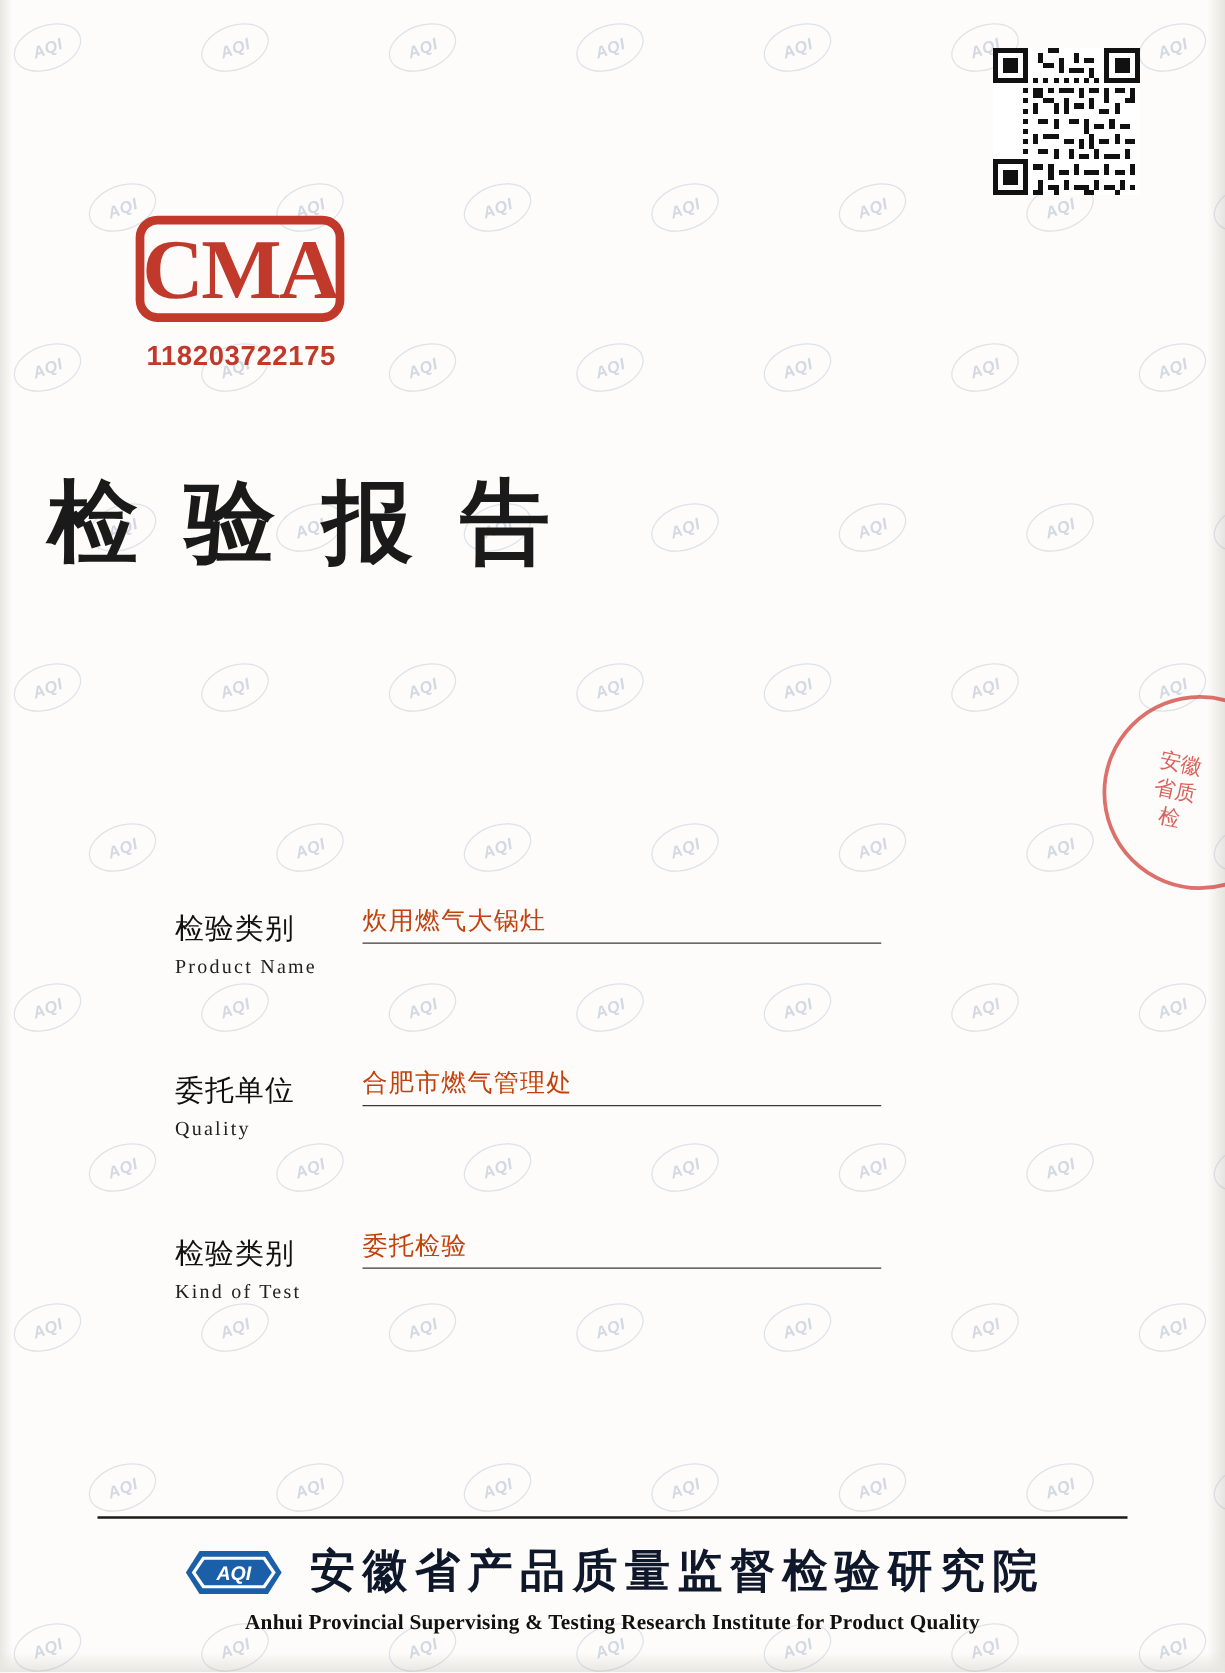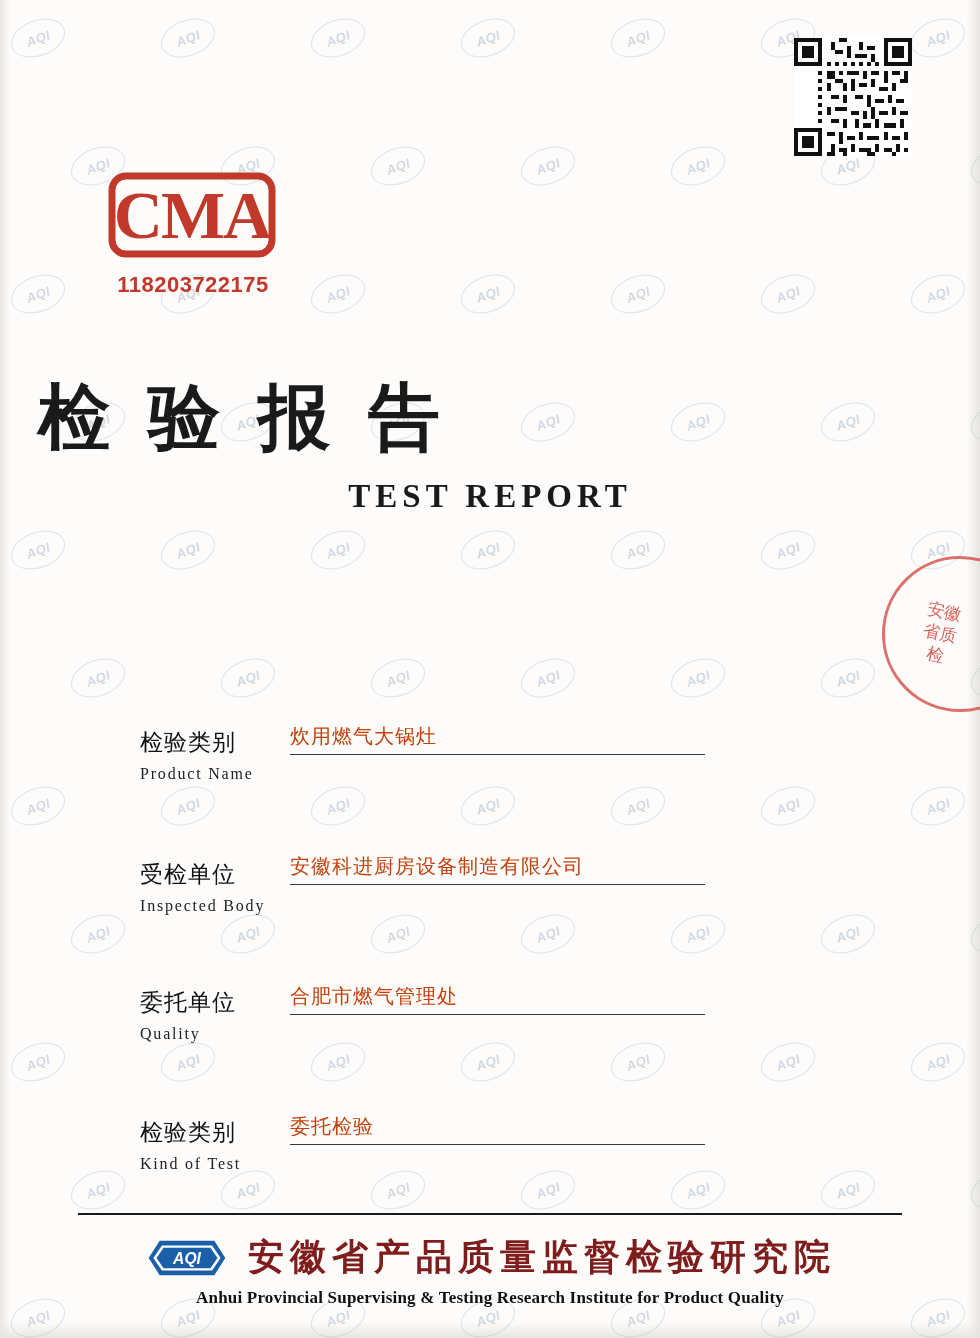--- a/index.html
+++ b/index.html
@@ -244,21 +244,21 @@
   }
   .aqi-logo {
     width: 86px;
     height: 44px;
     flex: none;
   }
   .footer-cn {
     font-family: "DejaVu Serif", serif;
     font-weight: bold;
     font-size: 36px;
-    color: #7f1d1d;
+    color: #0f172a;
     letter-spacing: 6px;
     white-space: nowrap;
   }
   .footer-en {
     margin-top: 6px;
     text-align: center;
     font-family: "Liberation Serif", serif;
     font-weight: bold;
     font-size: 17px;
     color: #111;
@@ -466,47 +466,37 @@
 
   <div class="cma">
     <svg viewBox="0 0 170 110" width="170" height="110">
       <path d="M18 16 H150 A14 14 0 0 1 164 30 V80 A14 14 0 0 1 150 94 H18 A14 14 0 0 1 4 80 V30 A14 14 0 0 1 18 16 Z" fill="none" stroke="#c0392b" stroke-width="7"></path>
       <text x="84" y="78" font-family="Liberation Serif, serif" font-size="68" font-weight="bold" fill="#c0392b" text-anchor="middle" letter-spacing="-2">CMA</text>
     </svg>
     <div class="cma-number">118203722175</div>
   </div>
 
   <div class="title-cn">检验报告</div>
-  <div class="title-en">TEST    REPORT</div>
 
 
   <div class="seal"></div>
   <div class="seal-text">安徽省质检</div>
 
   <div class="fields" id="fields-container">
 
     <div class="field-row row-1">
       <div class="field-label">
         <div class="label-cn">检验类别</div>
         <div class="label-en">Product Name</div>
       </div>
       <div class="field-value-wrap">
         <div class="field-value">炊用燃气大锅灶</div>
       </div>
     </div>
 
-    <div class="field-row row-2">
-      <div class="field-label">
-        <div class="label-cn">受检单位</div>
-        <div class="label-en">Inspected Body</div>
-      </div>
-      <div class="field-value-wrap">
-        <div class="field-value">安徽科进厨房设备制造有限公司</div>
-      </div>
-    </div>
 
     <div class="field-row row-3">
       <div class="field-label">
         <div class="label-cn">委托单位</div>
         <div class="label-en">Quality</div>
       </div>
       <div class="field-value-wrap">
         <div class="field-value">合肥市燃气管理处</div>
       </div>
     </div>

